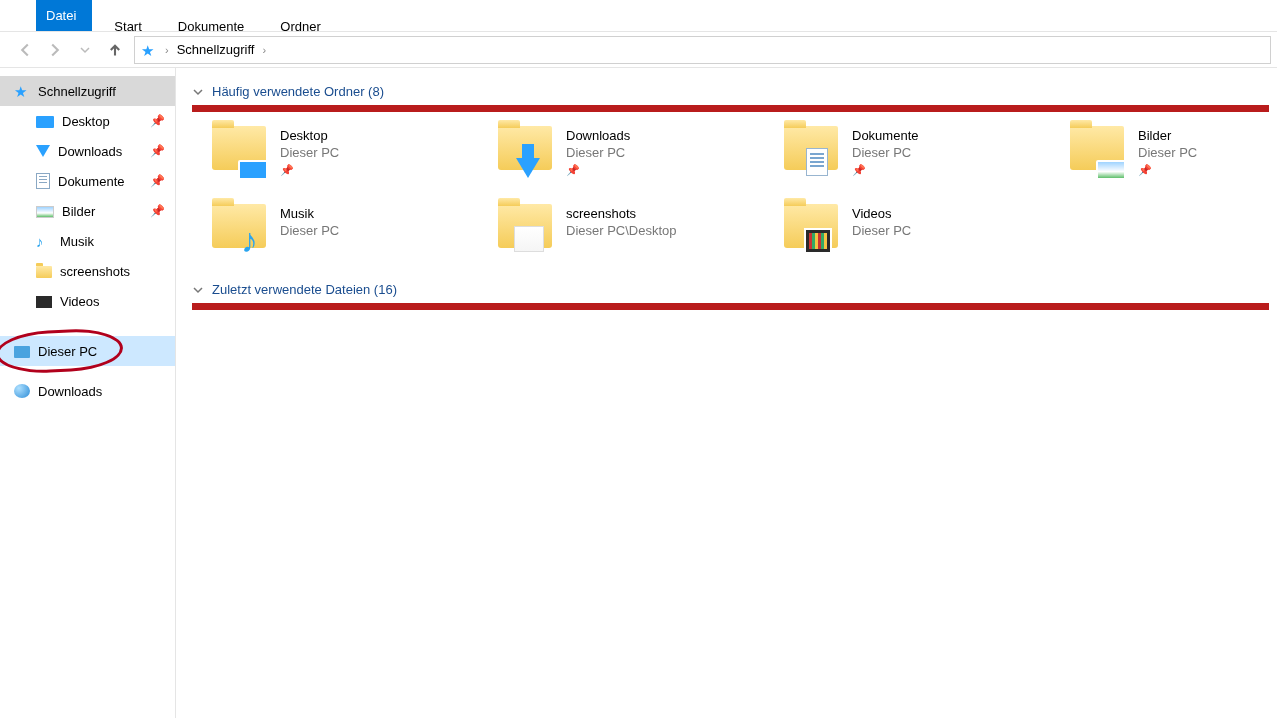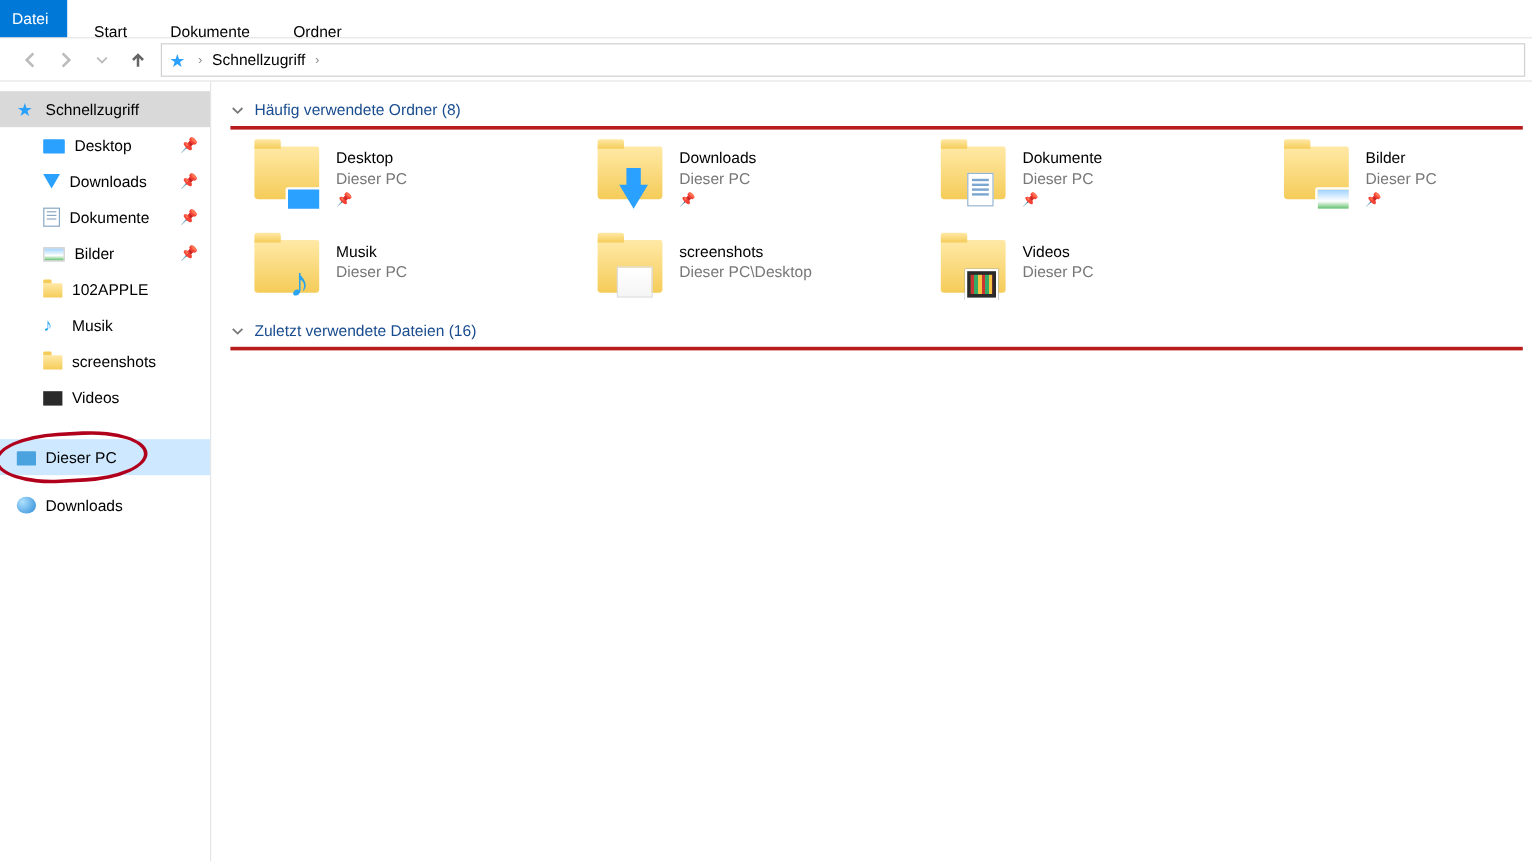--- a/index.html
+++ b/index.html
@@ -18,20 +18,21 @@
     height: 32px;
     display: flex;
     align-items: stretch;
     border-bottom: 1px solid #e5e5e5;
   }
   .ribbon .tab {
     display: flex; align-items: center;
     padding: 0 14px;
     font-size: 13px;
     cursor: default;
+    margin-left: 36px;
   }
   .ribbon .file-tab {
     background: #0078d7; color: #fff;
     padding: 0 16px 0 10px;
   }
   .ribbon .tab + .tab { margin-left: 8px; margin-top: 22px; }
 
   
   .navbar {
     display: flex;
@@ -92,26 +93,26 @@
     border-radius:50%/60%;
     pointer-events:none;
     transform: rotate(-3deg);
   }
 
   
   .content { flex:1; padding: 16px 8px 8px 16px; overflow:hidden; }
   .group-header {
     display:flex; align-items:center; gap:8px;
     color:#1a4d8f; font-size:13px;
-    border-bottom:3px solid #b91c1c;
+    border-bottom:7px solid #b91c1c;
     padding-bottom:6px;
     margin: 0 0 12px 0;
     cursor:default;
   }
-  .group-header.second { margin-top: 16px; }
+  .group-header.second { margin-top: 26px; }
   .chev { width:12px; height:12px; display:inline-flex; align-items:center; justify-content:center; color:#777; }
 
   .tile-grid {
     display: grid;
     grid-template-columns: repeat(4, 270px);
     column-gap: 16px;
     row-gap: 24px;
     padding-left: 20px;
   }
   .tile {
@@ -232,24 +233,20 @@
       <span class="si si-doc"></span>
       <span class="label">Dokumente</span>
       <span class="pin">📌</span>
     </div>
     <div class="tree-item indent">
       <span class="si si-pic"></span>
       <span class="label">Bilder</span>
       <span class="pin">📌</span>
     </div>
     <div class="tree-item indent">
-      <span class="si si-folder"></span>
-      <span class="label">102APPLE</span>
-    </div>
-    <div class="tree-item indent">
       <span class="si si-music">♪</span>
       <span class="label">Musik</span>
     </div>
     <div class="tree-item indent">
       <span class="si si-folder"></span>
       <span class="label">screenshots</span>
     </div>
     <div class="tree-item indent">
       <span class="si si-video"></span>
       <span class="label">Videos</span>

